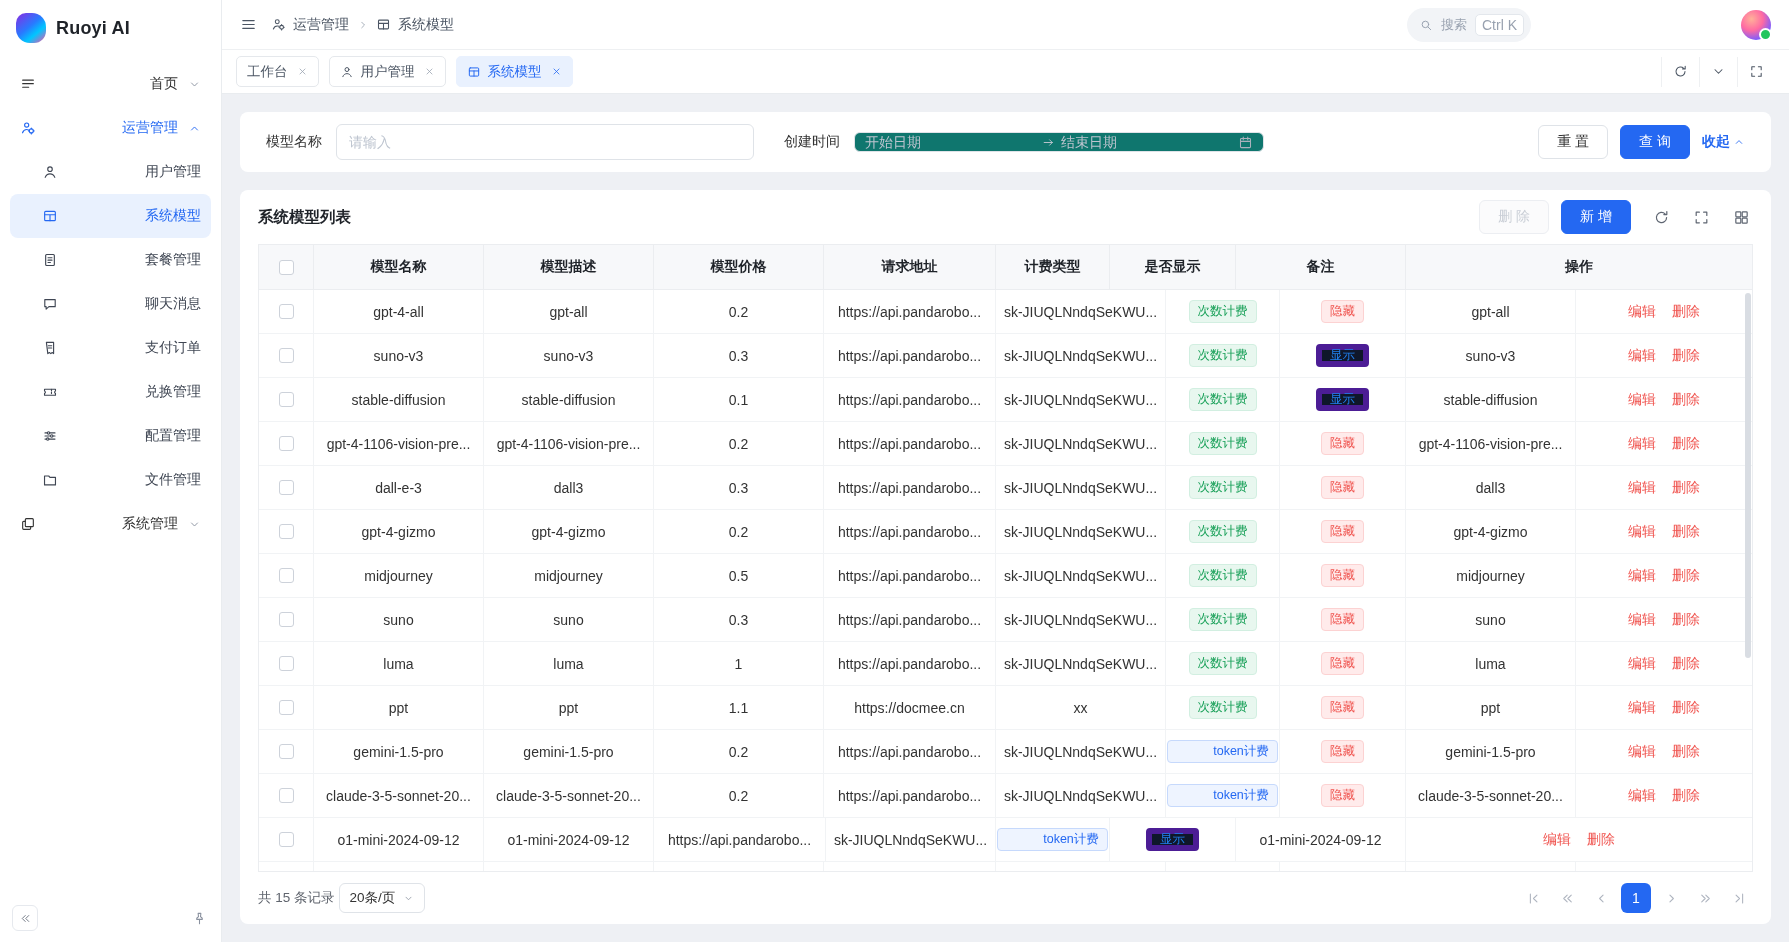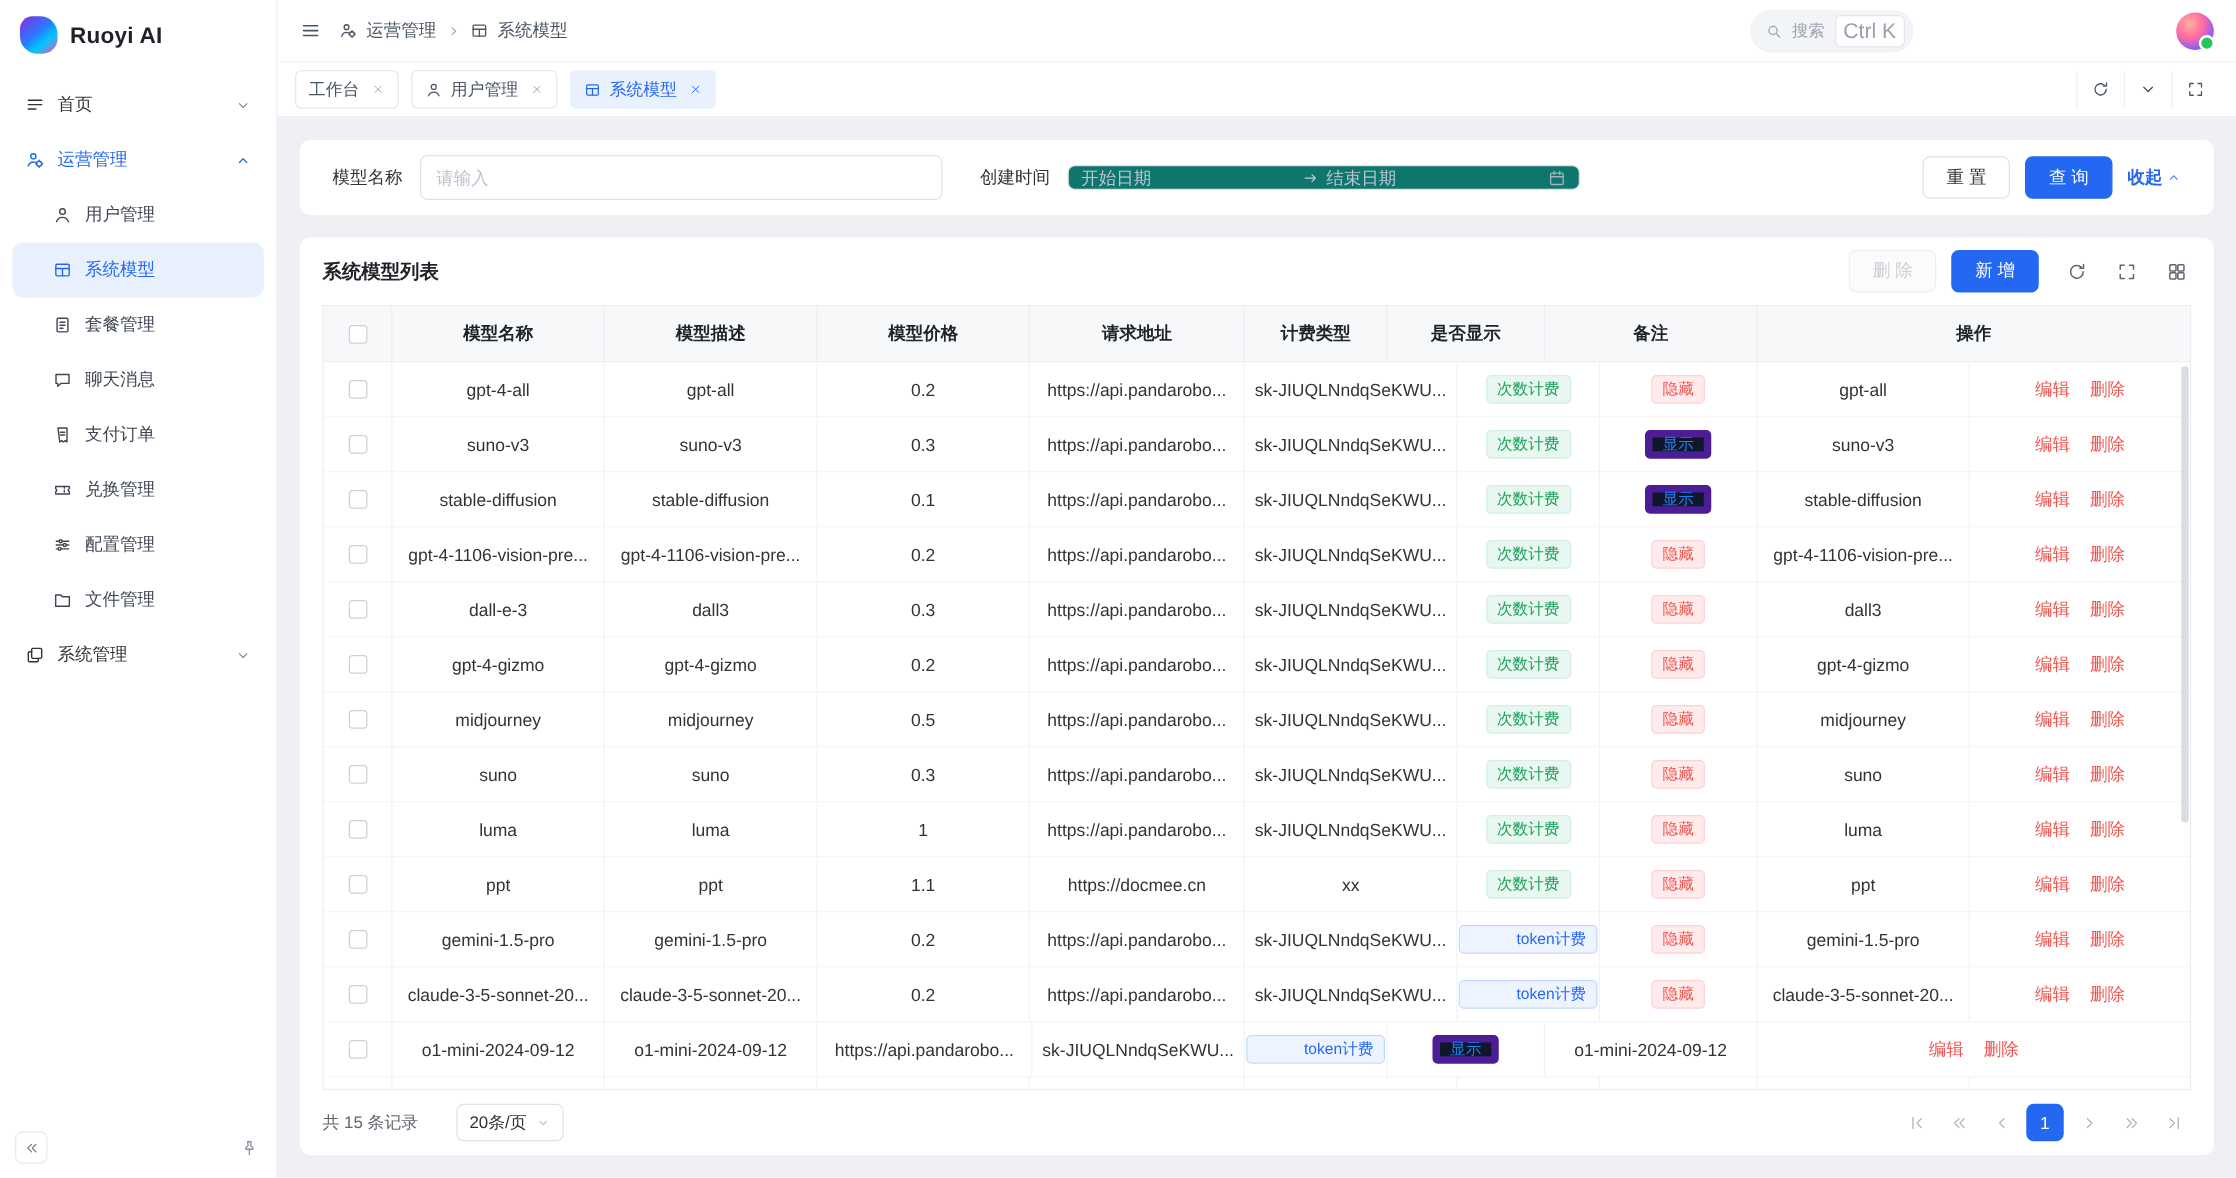--- a/index.html
+++ b/index.html
@@ -11,21 +11,21 @@
   .icon svg{display:block;width:100%;height:100%;fill:none;stroke:currentColor;stroke-width:1.7;stroke-linecap:round;stroke-linejoin:round;}
 
   
   .sidebar{width:222px;background:#fff;border-right:1px solid #e9ecef;display:flex;flex-direction:column;flex:none;}
   .brand{height:56px;display:flex;align-items:center;gap:10px;padding:0 16px;cursor:pointer;}
   .logo{width:30px;height:30px;flex:none;border-radius:10px 14px 12px 14px;background:linear-gradient(140deg,#8a2be2 0%,#2979ff 45%,#00c6ff 68%,#ff4da6 100%);}
   .brand-name{font-size:18px;font-weight:700;color:#1f2329;letter-spacing:.2px;}
   .menu{flex:1;min-height:0;padding:6px 10px;overflow:hidden;}
   .menu-item{height:44px;display:flex;align-items:center;gap:10px;padding:0 10px;border-radius:8px;color:#333;cursor:pointer;}
   .menu-item.open{color:#2468f2;}
-  .mi-label{flex:1;min-width:0;white-space:nowrap;}
+  .mi-label{flex:1;min-width:0;white-space:nowrap;text-align:right;}
   .mi-caret{width:13px;height:13px;color:#8a919f;}
   .menu-item.open .mi-caret{color:#2468f2;}
   .submenu-item{height:44px;display:flex;align-items:center;gap:10px;padding:0 10px 0 32px;border-radius:8px;color:#3f4653;cursor:pointer;}
   .submenu-item.active{background:#e9f1fe;color:#2468f2;font-weight:500;}
   .sidebar-footer{height:48px;flex:none;display:flex;align-items:center;justify-content:space-between;padding:0 12px;}
   .collapse-btn{width:26px;height:26px;border-radius:6px;border:1px solid #e6e9ee;background:#fff;color:#6b7280;display:flex;align-items:center;justify-content:center;cursor:pointer;}
   .collapse-btn .icon{width:13px;height:13px;}
   .pin-btn{width:20px;height:20px;color:#8a919f;display:flex;align-items:center;justify-content:center;cursor:pointer;}
   .pin-btn .icon{width:15px;height:15px;}
 
@@ -35,21 +35,21 @@
   .icon-btn{display:flex;align-items:center;justify-content:center;color:#4b5563;cursor:pointer;background:none;border:none;}
   .icon-btn .icon{width:17px;height:17px;}
   .breadcrumb{display:flex;align-items:center;gap:8px;color:#4b5563;}
   .crumb{display:flex;align-items:center;gap:7px;cursor:pointer;}
   .crumb-sep{width:12px;height:12px;color:#9aa3b0;}
   .crumb-icon{width:15px;height:15px;}
   .topbar-right{margin-left:auto;display:flex;align-items:center;gap:20px;}
   .search-pill{display:flex;align-items:center;gap:8px;background:#f2f4f7;border-radius:999px;height:34px;padding:0 7px 0 12px;color:#98a1af;cursor:pointer;}
   .search-pill .icon{width:14px;height:14px;}
   .search-text{font-size:13px;}
-  .kbd{background:#fff;border:1px solid #e3e7ec;border-radius:5px;font-size:17px;padding:2px 6px;color:#98a1af;}
+  .kbd{background:#fff;border:1px solid #e3e7ec;border-radius:5px;font-size:14px;padding:2px 6px;color:#98a1af;}
   .topbar-icons{display:flex;align-items:center;gap:20px;}
   .top-icon{width:18px;height:18px;color:#374151;cursor:pointer;}
   .avatar{width:30px;height:30px;border-radius:50%;position:relative;cursor:pointer;background:radial-gradient(circle at 35% 30%,#ffb199,#ff6aa2 40%,#7b5cff 75%,#2b3f8f);}
   .avatar::after{content:"";position:absolute;right:-1px;bottom:-1px;width:9px;height:9px;background:#22c55e;border:2px solid #fff;border-radius:50%;}
 
   
   .tabbar{height:44px;flex:none;background:#fff;display:flex;align-items:center;padding:0 14px;border-bottom:1px solid #e9ecef;}
   .tabs{display:flex;gap:10px;flex:1;min-width:0;}
   .tab{display:flex;align-items:center;gap:7px;height:31px;padding:0 10px;border:1px solid #e5e8ec;border-radius:5px;color:#4b5563;font-size:13.5px;cursor:pointer;background:#fff;white-space:nowrap;}
   .tab-icon{width:14px;height:14px;}
@@ -104,21 +104,21 @@
   .badge{display:inline-flex;align-items:center;height:23px;padding:0 8px;border-radius:4px;font-size:12.5px;line-height:1;}
   .badge.count{background:#e8f7ef;color:#18a058;border:1px solid #d2efe1;}
   .badge.token{background:#eef4ff;color:#2468f2;border:1px solid #c6d9fc;padding-left:45px;}
   .badge.hid{background:#ffebeb;color:#f0544f;border:1px solid #fcd2d2;cursor:pointer;}
   .badge.shown{background:#0f172a;color:#2080f0;border:6px solid #4c1d95;cursor:pointer;}
   .op{color:#f0544f;cursor:pointer;margin:0 8px;text-decoration:none;}
   .vscroll{position:absolute;top:0;right:0;width:9px;height:100%;}
   .vscroll .thumb{position:absolute;top:48px;right:1px;width:6px;height:365px;background:#d9dde3;border-radius:3px;cursor:pointer;}
 
   
-  .pagination{height:52px;flex:none;display:flex;align-items:center;gap:30px;}
+  .pagination{height:52px;flex:none;display:flex;align-items:center;gap:4px;}
   .page-total{color:#60656e;font-size:13.5px;}
   .page-size{display:flex;align-items:center;gap:8px;height:30px;border:1px solid #dfe3e8;border-radius:6px;padding:0 10px;color:#333;font-size:13.5px;cursor:pointer;background:#fff;}
   .ps-caret{width:11px;height:11px;color:#8a919f;}
   .pager{margin-left:auto;display:flex;align-items:center;gap:6px;}
   .pager-group{display:flex;align-items:center;gap:6px;}
   .page-btn{width:28px;height:28px;display:flex;align-items:center;justify-content:center;color:#aeb4bf;cursor:pointer;}
   .page-btn .icon{width:15px;height:15px;}
   .page-current{width:30px;height:30px;border-radius:6px;background:#2468f2;color:#fff;display:flex;align-items:center;justify-content:center;font-size:14px;cursor:pointer;}
 </style>
 </head>

